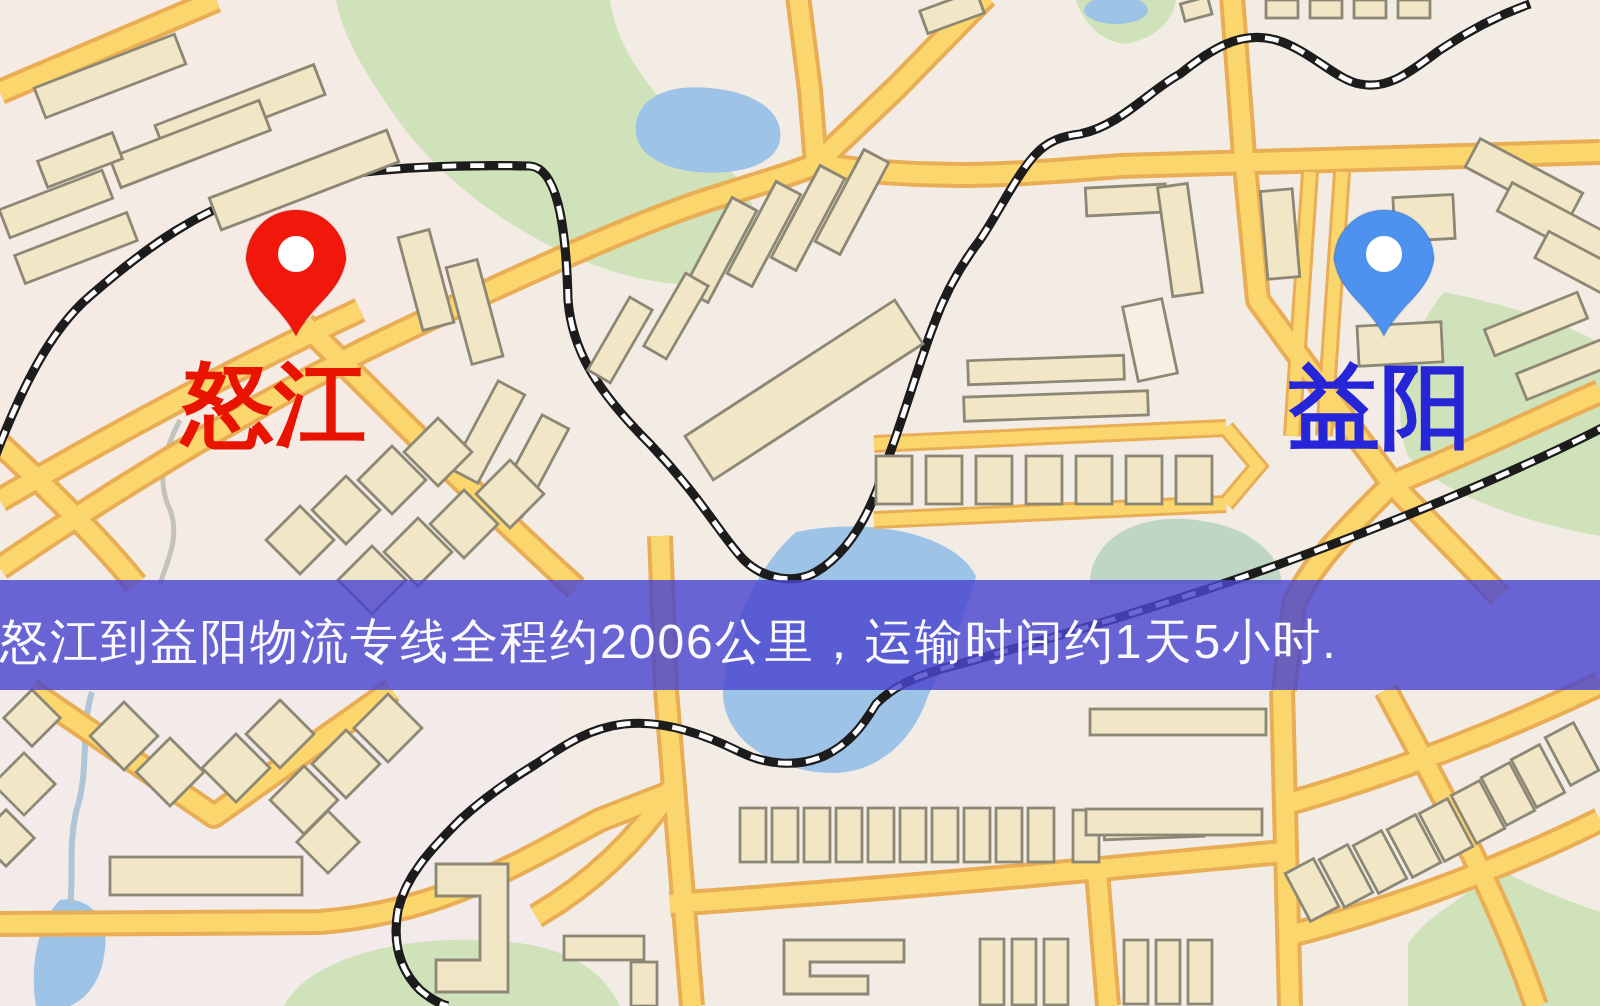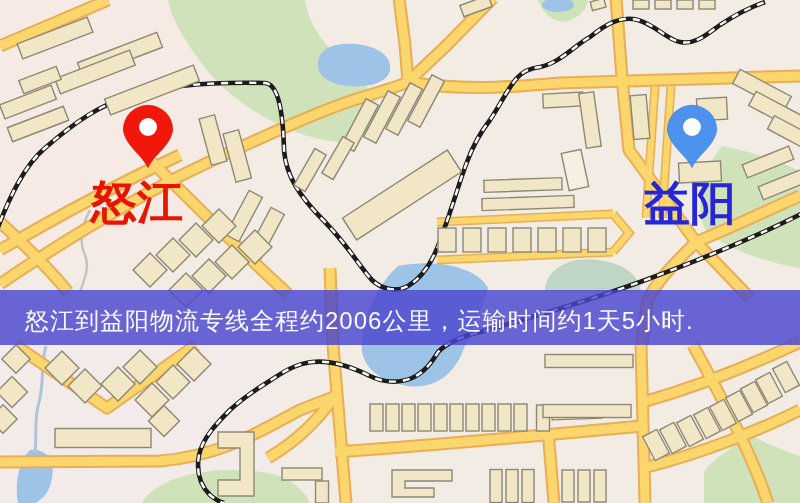--- a/index.html
+++ b/index.html
@@ -9,21 +9,21 @@
     background:#be185d;
   }
   .stage svg{display:block;}
   .map-label{
     font-size:46px;font-weight:700;
     font-family:"Liberation Sans","DejaVu Sans",sans-serif;
   }
   .banner{
     position:absolute;left:0;top:290px;width:800px;height:55px;
     display:flex;align-items:center;box-sizing:border-box;
-    padding-left:25px;padding-top:6px;
+    padding-top:6px;
     font-size:24px;letter-spacing:1px;font-weight:400;
   }
 </style>
 </head>
 <body>
 
 <div class="stage">
 <svg width="800" height="503" viewBox="0 0 800 503" xmlns="http://www.w3.org/2000/svg">
 
   <g>

